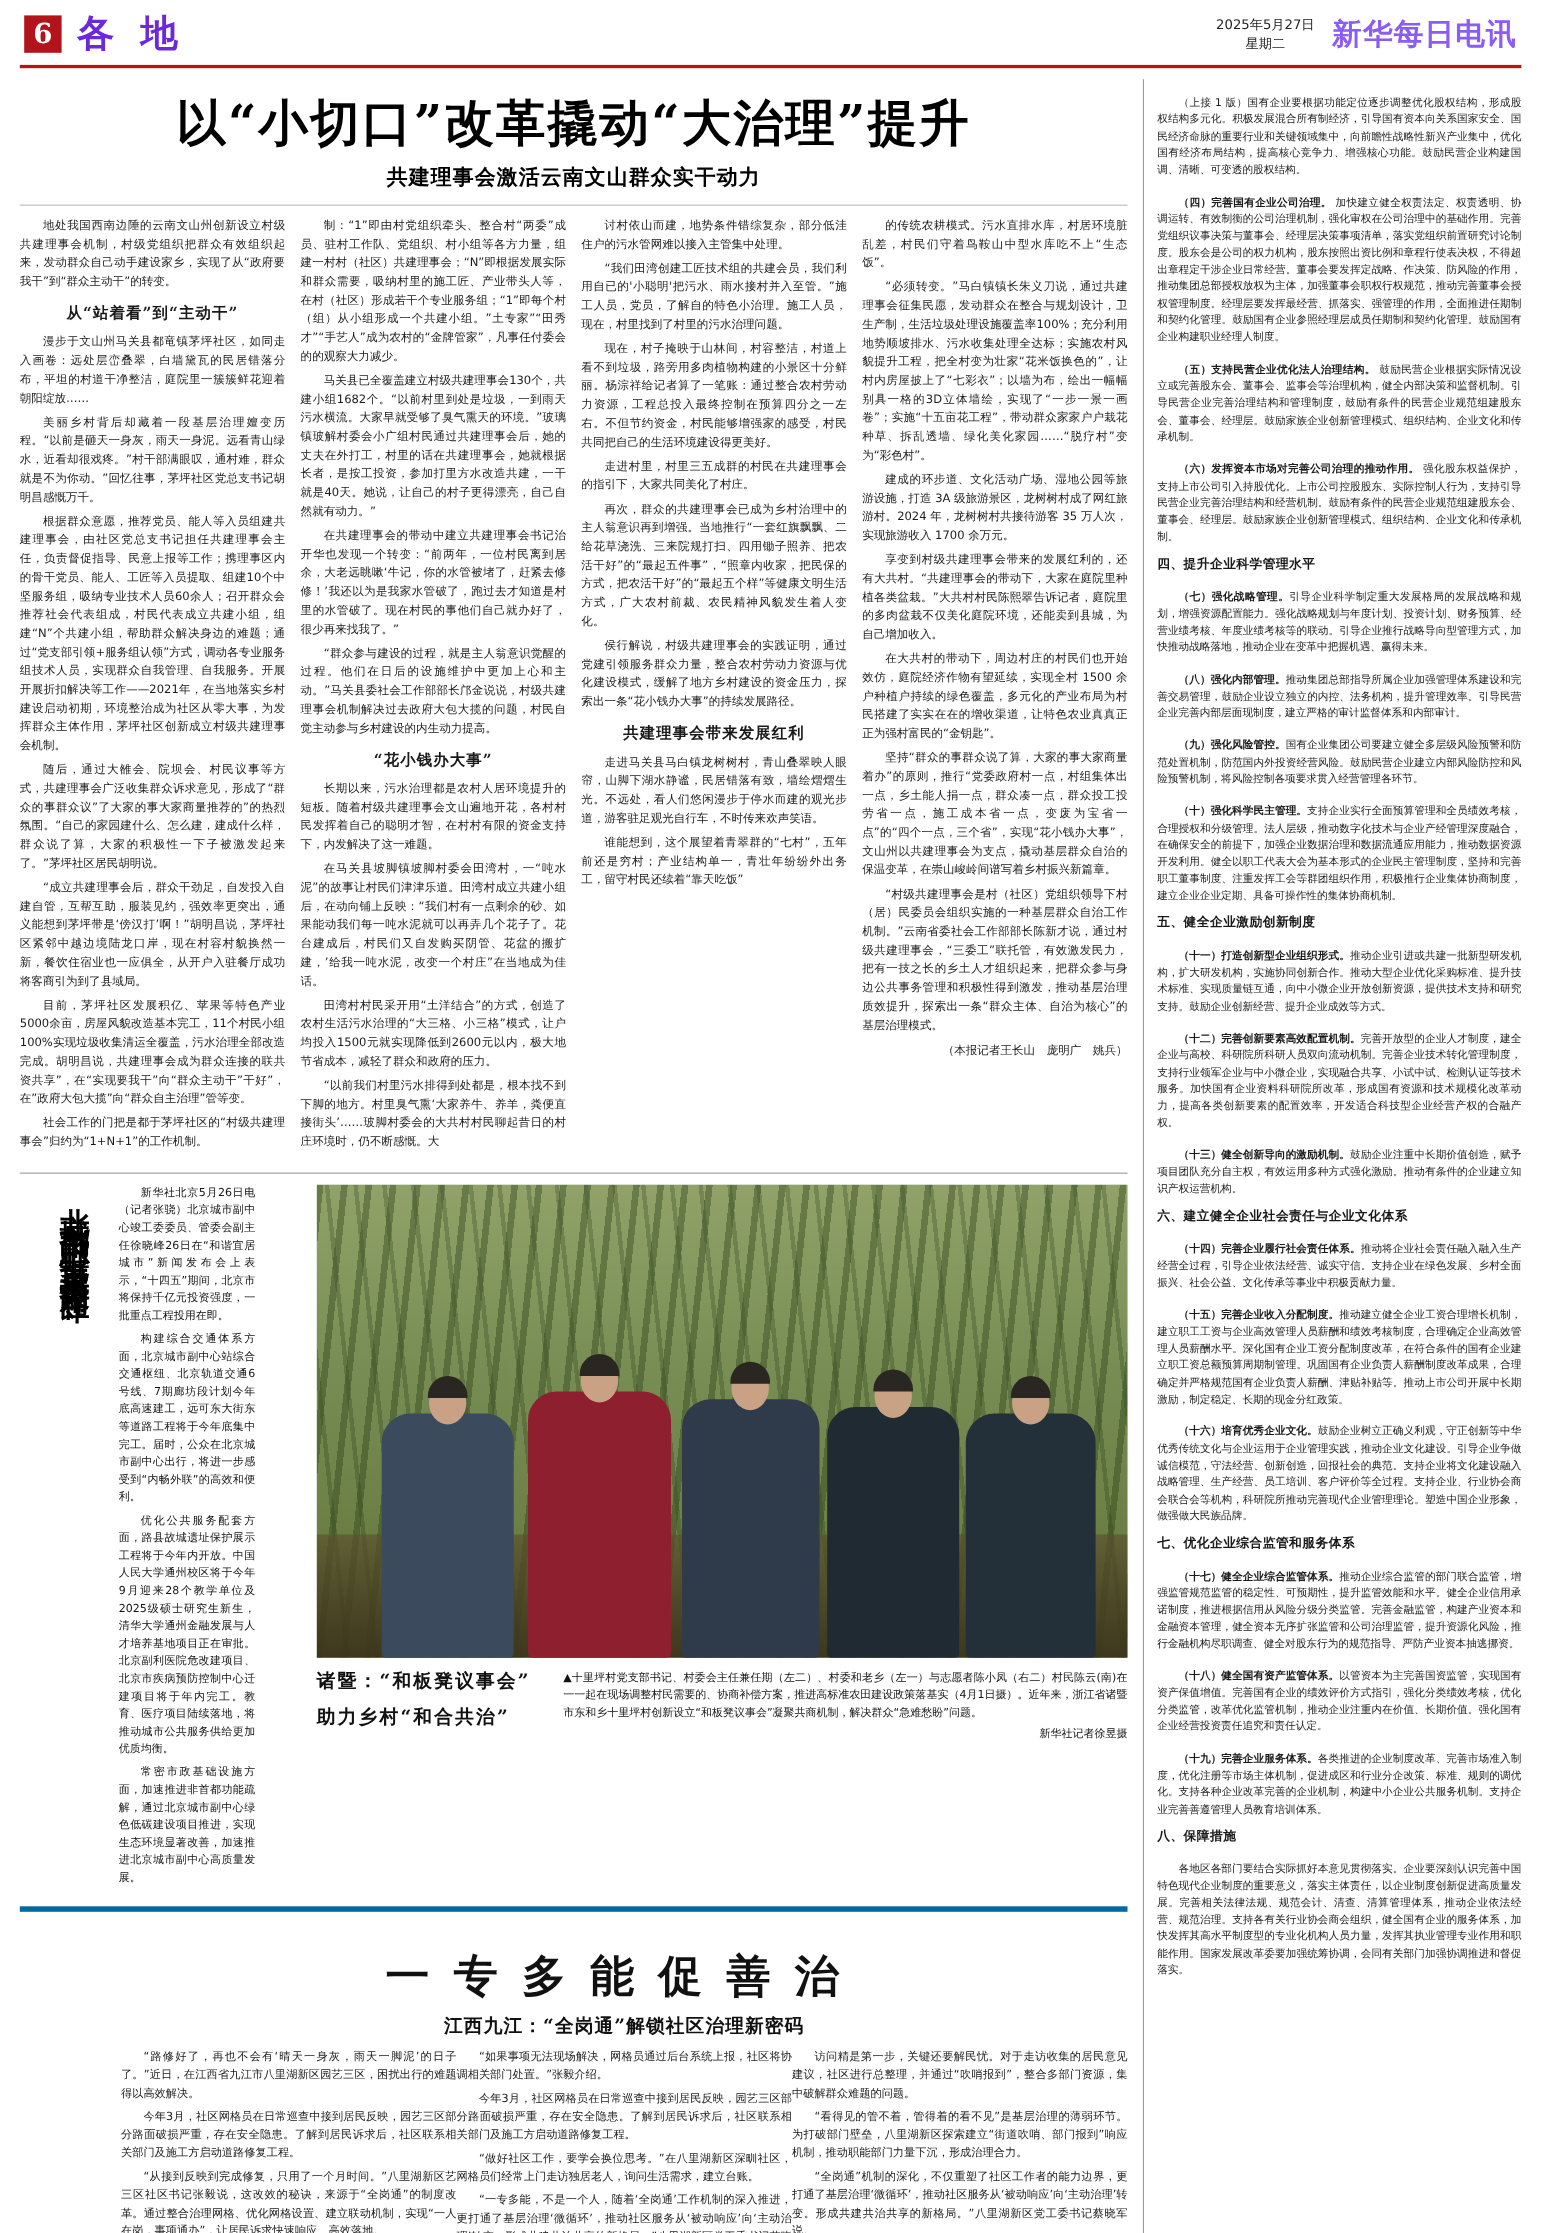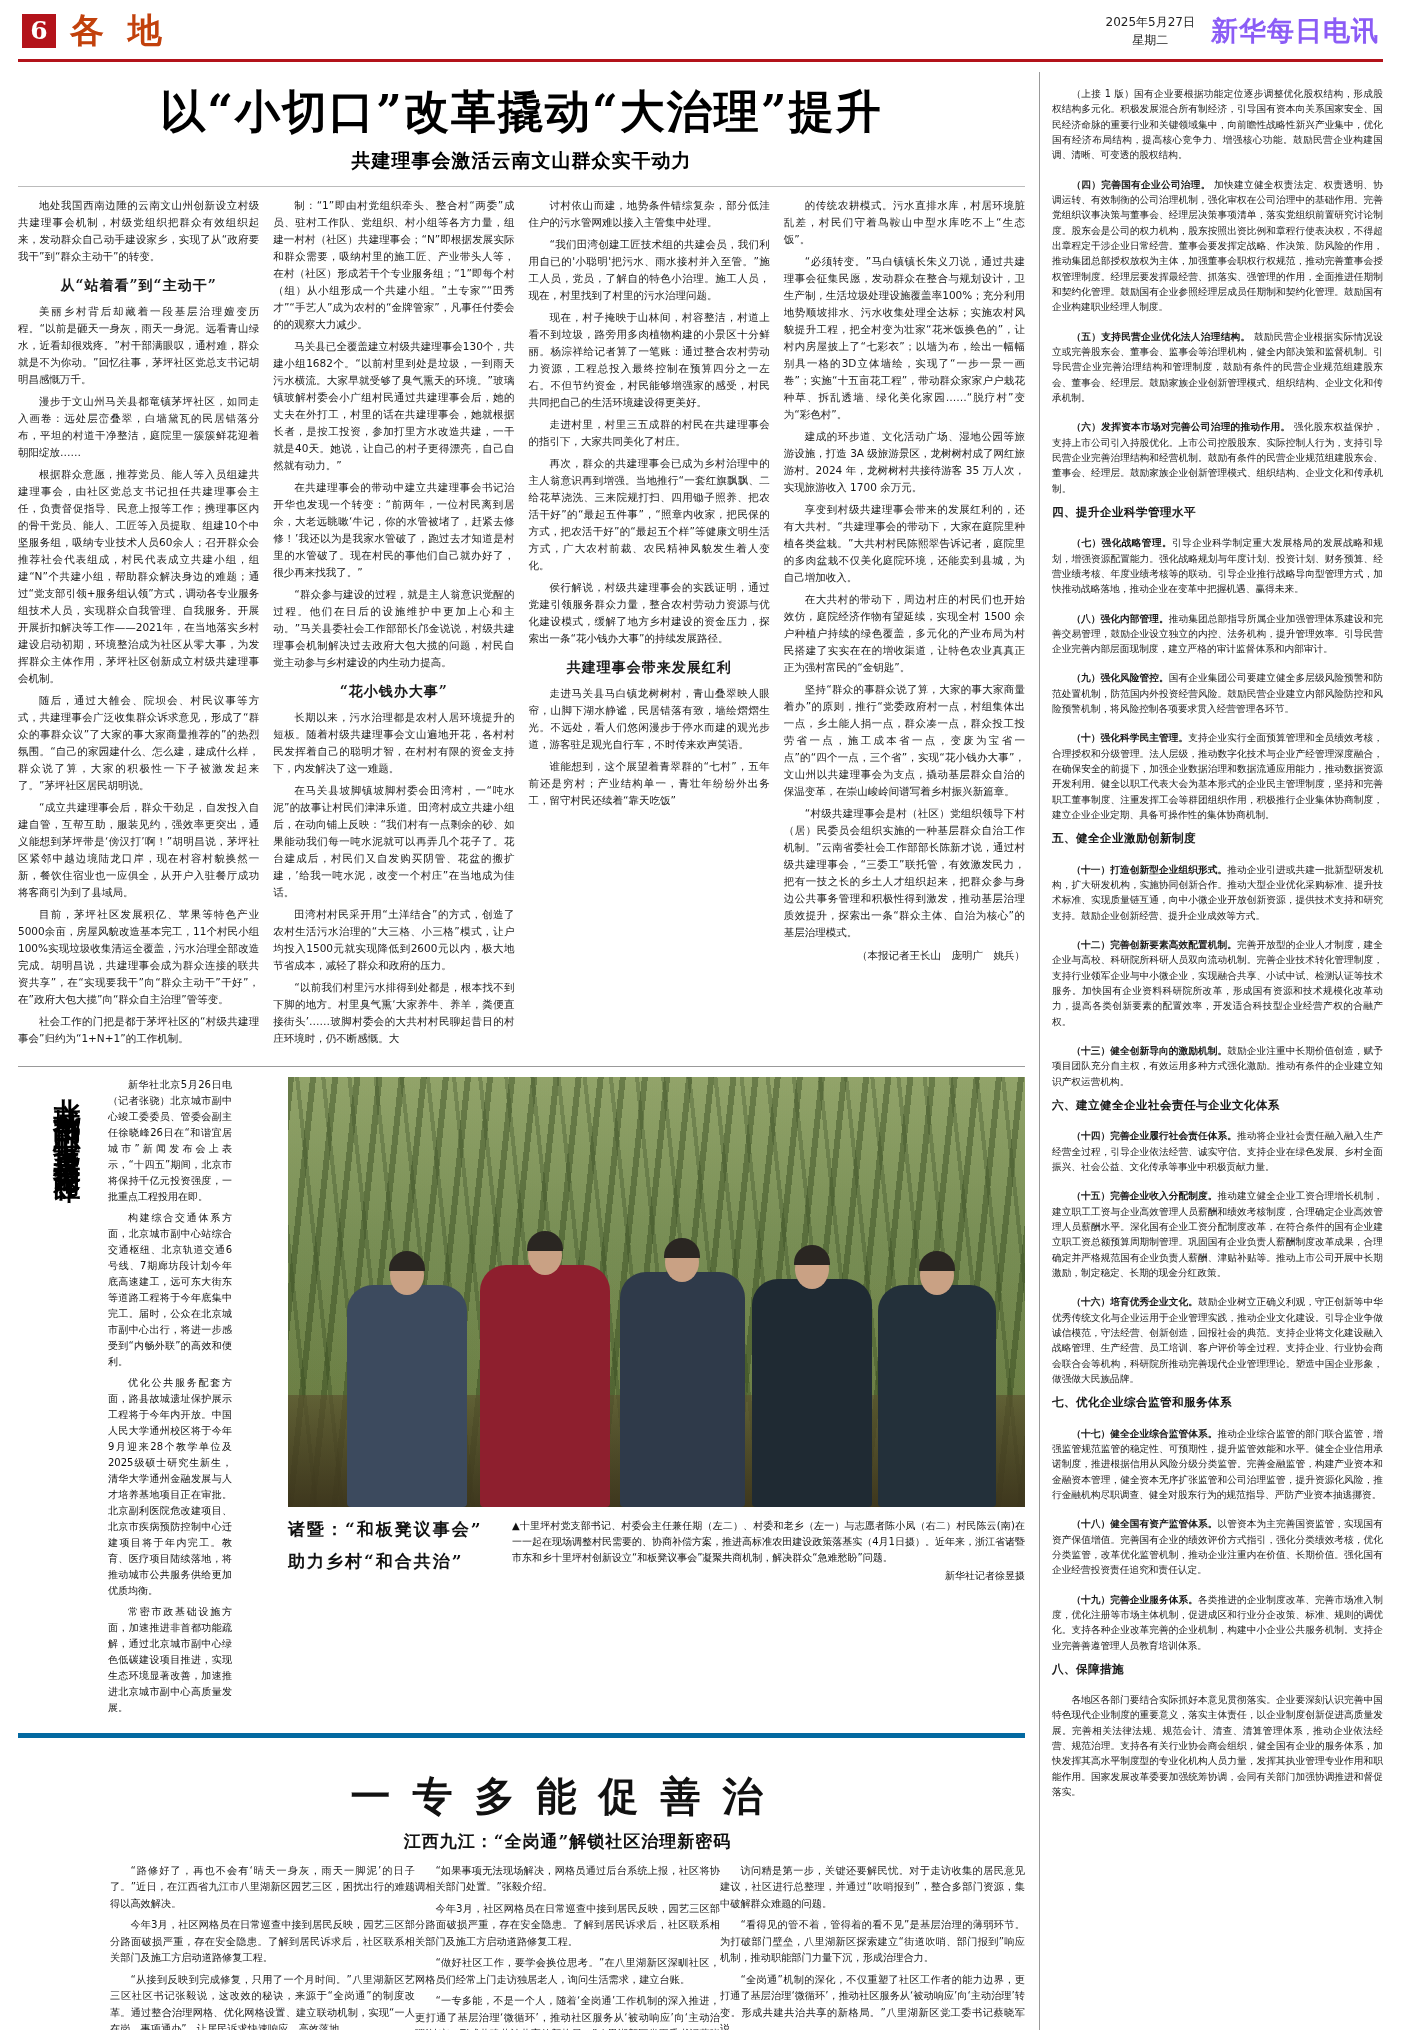--- a/index.html
+++ b/index.html
@@ -36,21 +36,21 @@
     font-size: 25px;
     display: flex; align-items: center; justify-content: center;
     font-family: "DejaVu Serif", serif;
   }
   .section-title {
     font-family: "DejaVu Serif", serif;
     font-weight: bold;
     font-size: 34px;
     letter-spacing: 6px;
     margin-left: 14px;
-    color: #c2410c;
+    color: #6d28d9;
   }
   .masthead-spacer { flex: 1; }
   .date-block {
     text-align: center;
     font-size: 12px;
     line-height: 1.5;
     color: #222;
     margin-right: 16px;
   }
   .brand {
@@ -280,22 +280,22 @@
 
       <div class="headline">以“小切口”改革撬动“大治理”提升</div>
       <div class="subhead">共建理事会激活云南文山群众实干动力</div>
       <div class="rule-thin"></div>
 
       <div class="cols-4">
 
         <div class="col">
           <p>地处我国西南边陲的云南文山州创新设立村级共建理事会机制，村级党组织把群众有效组织起来，发动群众自己动手建设家乡，实现了从“政府要我干”到“群众主动干”的转变。</p>
           <div class="sub-h">从“站着看”到“主动干”</div>
+          <p>漫步于文山州马关县都竜镇茅坪社区，如同走入画卷：远处层峦叠翠，白墙黛瓦的民居错落分布，平坦的村道干净整洁，庭院里一簇簇鲜花迎着朝阳绽放……</p>
           <p>美丽乡村背后却藏着一段基层治理嬗变历程。“以前是砸天一身灰，雨天一身泥。远看青山绿水，近看却很戏疼。”村干部满眼叹，通村难，群众就是不为你动。”回忆往事，茅坪社区党总支书记胡明昌感慨万千。</p>
-          <p>漫步于文山州马关县都竜镇茅坪社区，如同走入画卷：远处层峦叠翠，白墙黛瓦的民居错落分布，平坦的村道干净整洁，庭院里一簇簇鲜花迎着朝阳绽放……</p>
           <p>根据群众意愿，推荐党员、能人等入员组建共建理事会，由社区党总支书记担任共建理事会主任，负责督促指导、民意上报等工作；携理事区内的骨干党员、能人、工匠等入员提取、组建10个中坚服务组，吸纳专业技术人员60余人；召开群众会推荐社会代表组成，村民代表成立共建小组，组建“N”个共建小组，帮助群众解决身边的难题；通过“党支部引领+服务组认领”方式，调动各专业服务组技术人员，实现群众自我管理、自我服务。开展开展折扣解决等工作——2021年，在当地落实乡村建设启动初期，环境整治成为社区从零大事，为发挥群众主体作用，茅坪社区创新成立村级共建理事会机制。</p>
           <p>随后，通过大雒会、院坝会、村民议事等方式，共建理事会广泛收集群众诉求意见，形成了“群众的事群众议”了大家的事大家商量推荐的”的热烈氛围。“自己的家园建什么、怎么建，建成什么样，群众说了算，大家的积极性一下子被激发起来了。”茅坪社区居民胡明说。</p>
           <p>“成立共建理事会后，群众干劲足，自发投入自建自管，互帮互助，服装见约，强效率更突出，通义能想到茅坪带是‘傍汉打’啊！”胡明昌说，茅坪社区紧邻中越边境陆龙口岸，现在村容村貌换然一新，餐饮住宿业也一应俱全，从开户入驻餐厅成功将客商引为到了县域局。</p>
           <p>目前，茅坪社区发展积亿、苹果等特色产业5000余亩，房屋风貌改造基本完工，11个村民小组100%实现垃圾收集清运全覆盖，污水治理全部改造完成。胡明昌说，共建理事会成为群众连接的联共资共享”，在“实现要我干”向“群众主动干”干好”，在”政府大包大揽”向“群众自主治理”管等变。</p>
           <p>社会工作的门把是都于茅坪社区的“村级共建理事会”归约为“1+N+1”的工作机制。</p>
         </div>
 
         <div class="col">
           <p>制：“1”即由村党组织牵头、整合村“两委”成员、驻村工作队、党组织、村小组等各方力量，组建一村村（社区）共建理事会；“N”即根据发展实际和群众需要，吸纳村里的施工匠、产业带头人等，在村（社区）形成若干个专业服务组；“1”即每个村（组）从小组形成一个共建小组。”土专家”“田秀才”“手艺人”成为农村的“金牌管家”，凡事任付委会的的观察大力减少。</p>
           <p>马关县已全覆盖建立村级共建理事会130个，共建小组1682个。“以前村里到处是垃圾，一到雨天污水横流。大家早就受够了臭气熏天的环境。”玻璃镇玻解村委会小广组村民通过共建理事会后，她的丈夫在外打工，村里的话在共建理事会，她就根据长者，是按工投资，参加打里方水改造共建，一干就是40天。她说，让自己的村子更得漂亮，自己自然就有动力。”</p>

